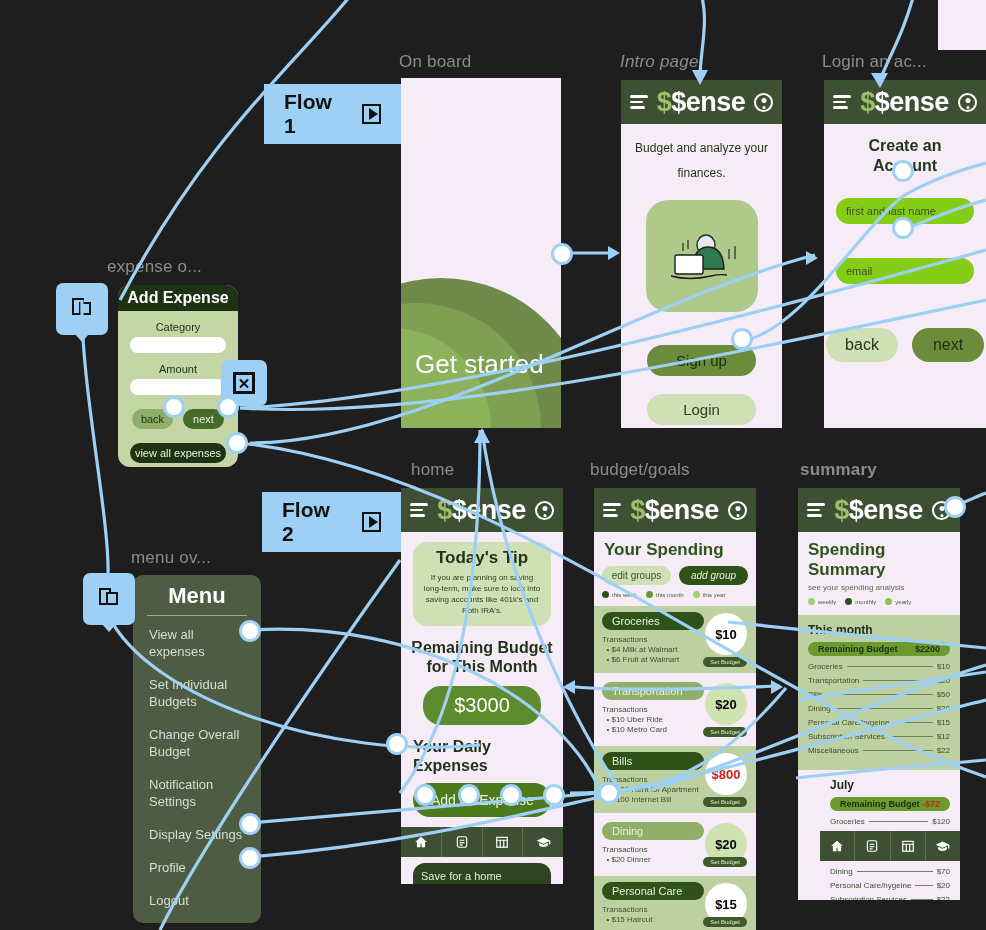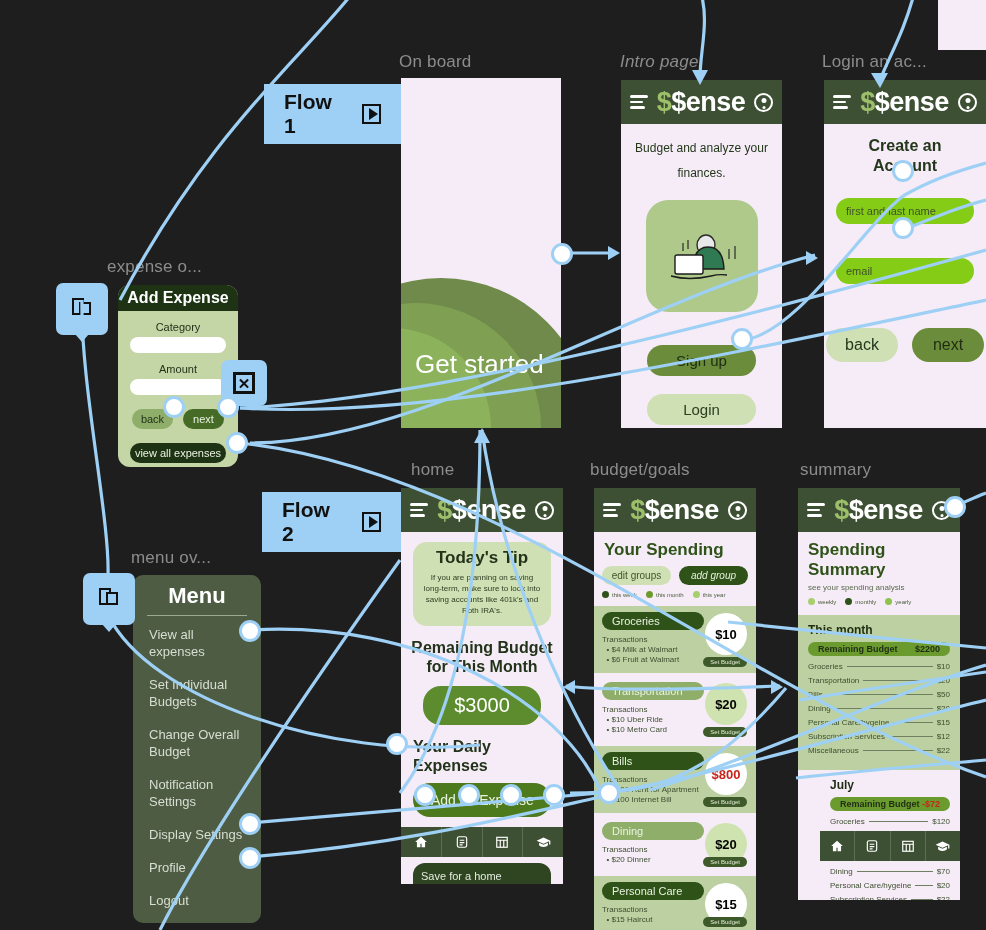--- a/index.html
+++ b/index.html
@@ -188,21 +188,21 @@
     </g>
   </svg>
 
   <div class="frame-title" style="left:399px; top:52px;">On board</div>
   <div class="frame-title" style="left:620px; top:52px;font-style:italic;">Intro page</div>
   <div class="frame-title" style="left:822px; top:52px;">Login an ac...</div>
   <div class="frame-title" style="left:107px; top:257px;">expense o...</div>
   <div class="frame-title" style="left:131px; top:548px;">menu ov...</div>
   <div class="frame-title" style="left:380px; top:460px;margin-left:31px;">home</div>
   <div class="frame-title" style="left:590px; top:460px;">budget/goals</div>
-  <div class="frame-title" style="left:800px; top:460px;">summary</div>
+  <div class="frame-title" style="left:800px; top:460px;font-weight:bold;">summary</div>
 
   <div class="frame" id="f-onboard" style="left:401px; top:78px; width:160px; height:350px;">
     <div class="arc" style="width:300px;height:300px;left:-110px;top:200px;background:#6f8a4a;"></div>
     <div class="arc" style="width:250px;height:250px;left:-110px;top:225px;background:#7fa052;"></div>
     <div class="arc" style="width:200px;height:200px;left:-110px;top:250px;background:#8cb35c;"></div>
     <div class="getstarted">Get started</div>
   </div>
 
   <div class="frame" id="f-intro" style="left:621px; top:80px; width:161px; height:348px;">
     <div class="appbar">

